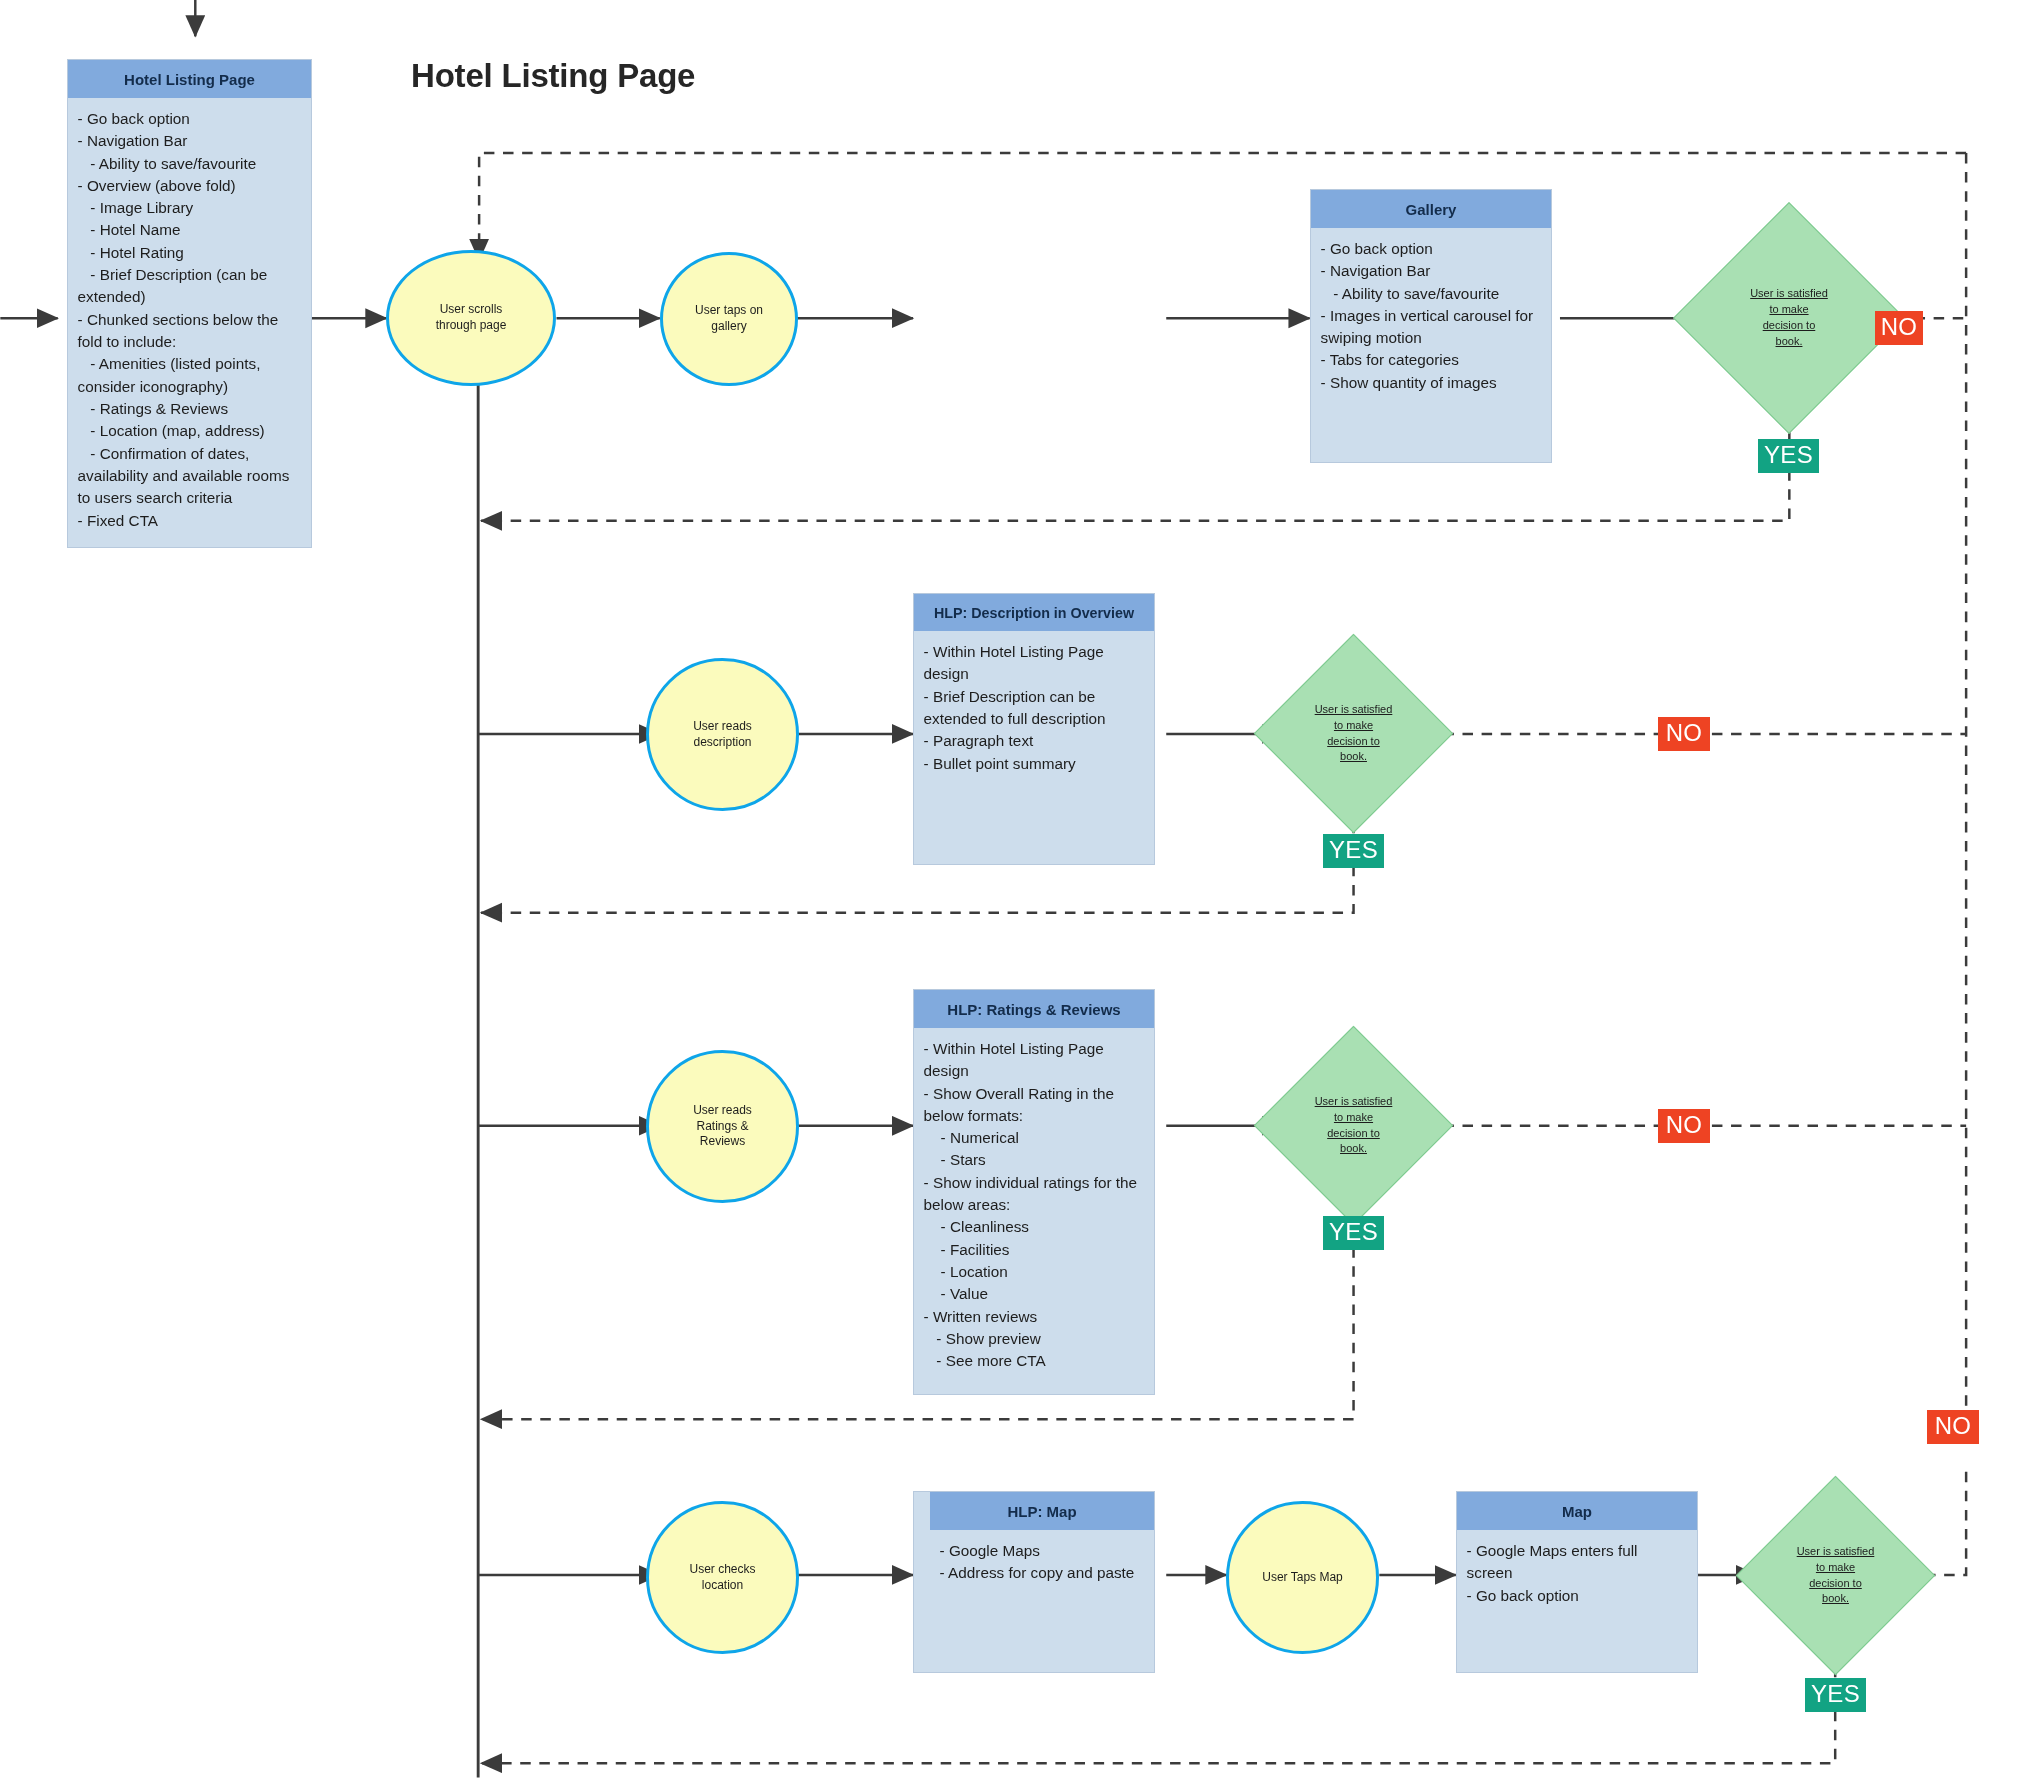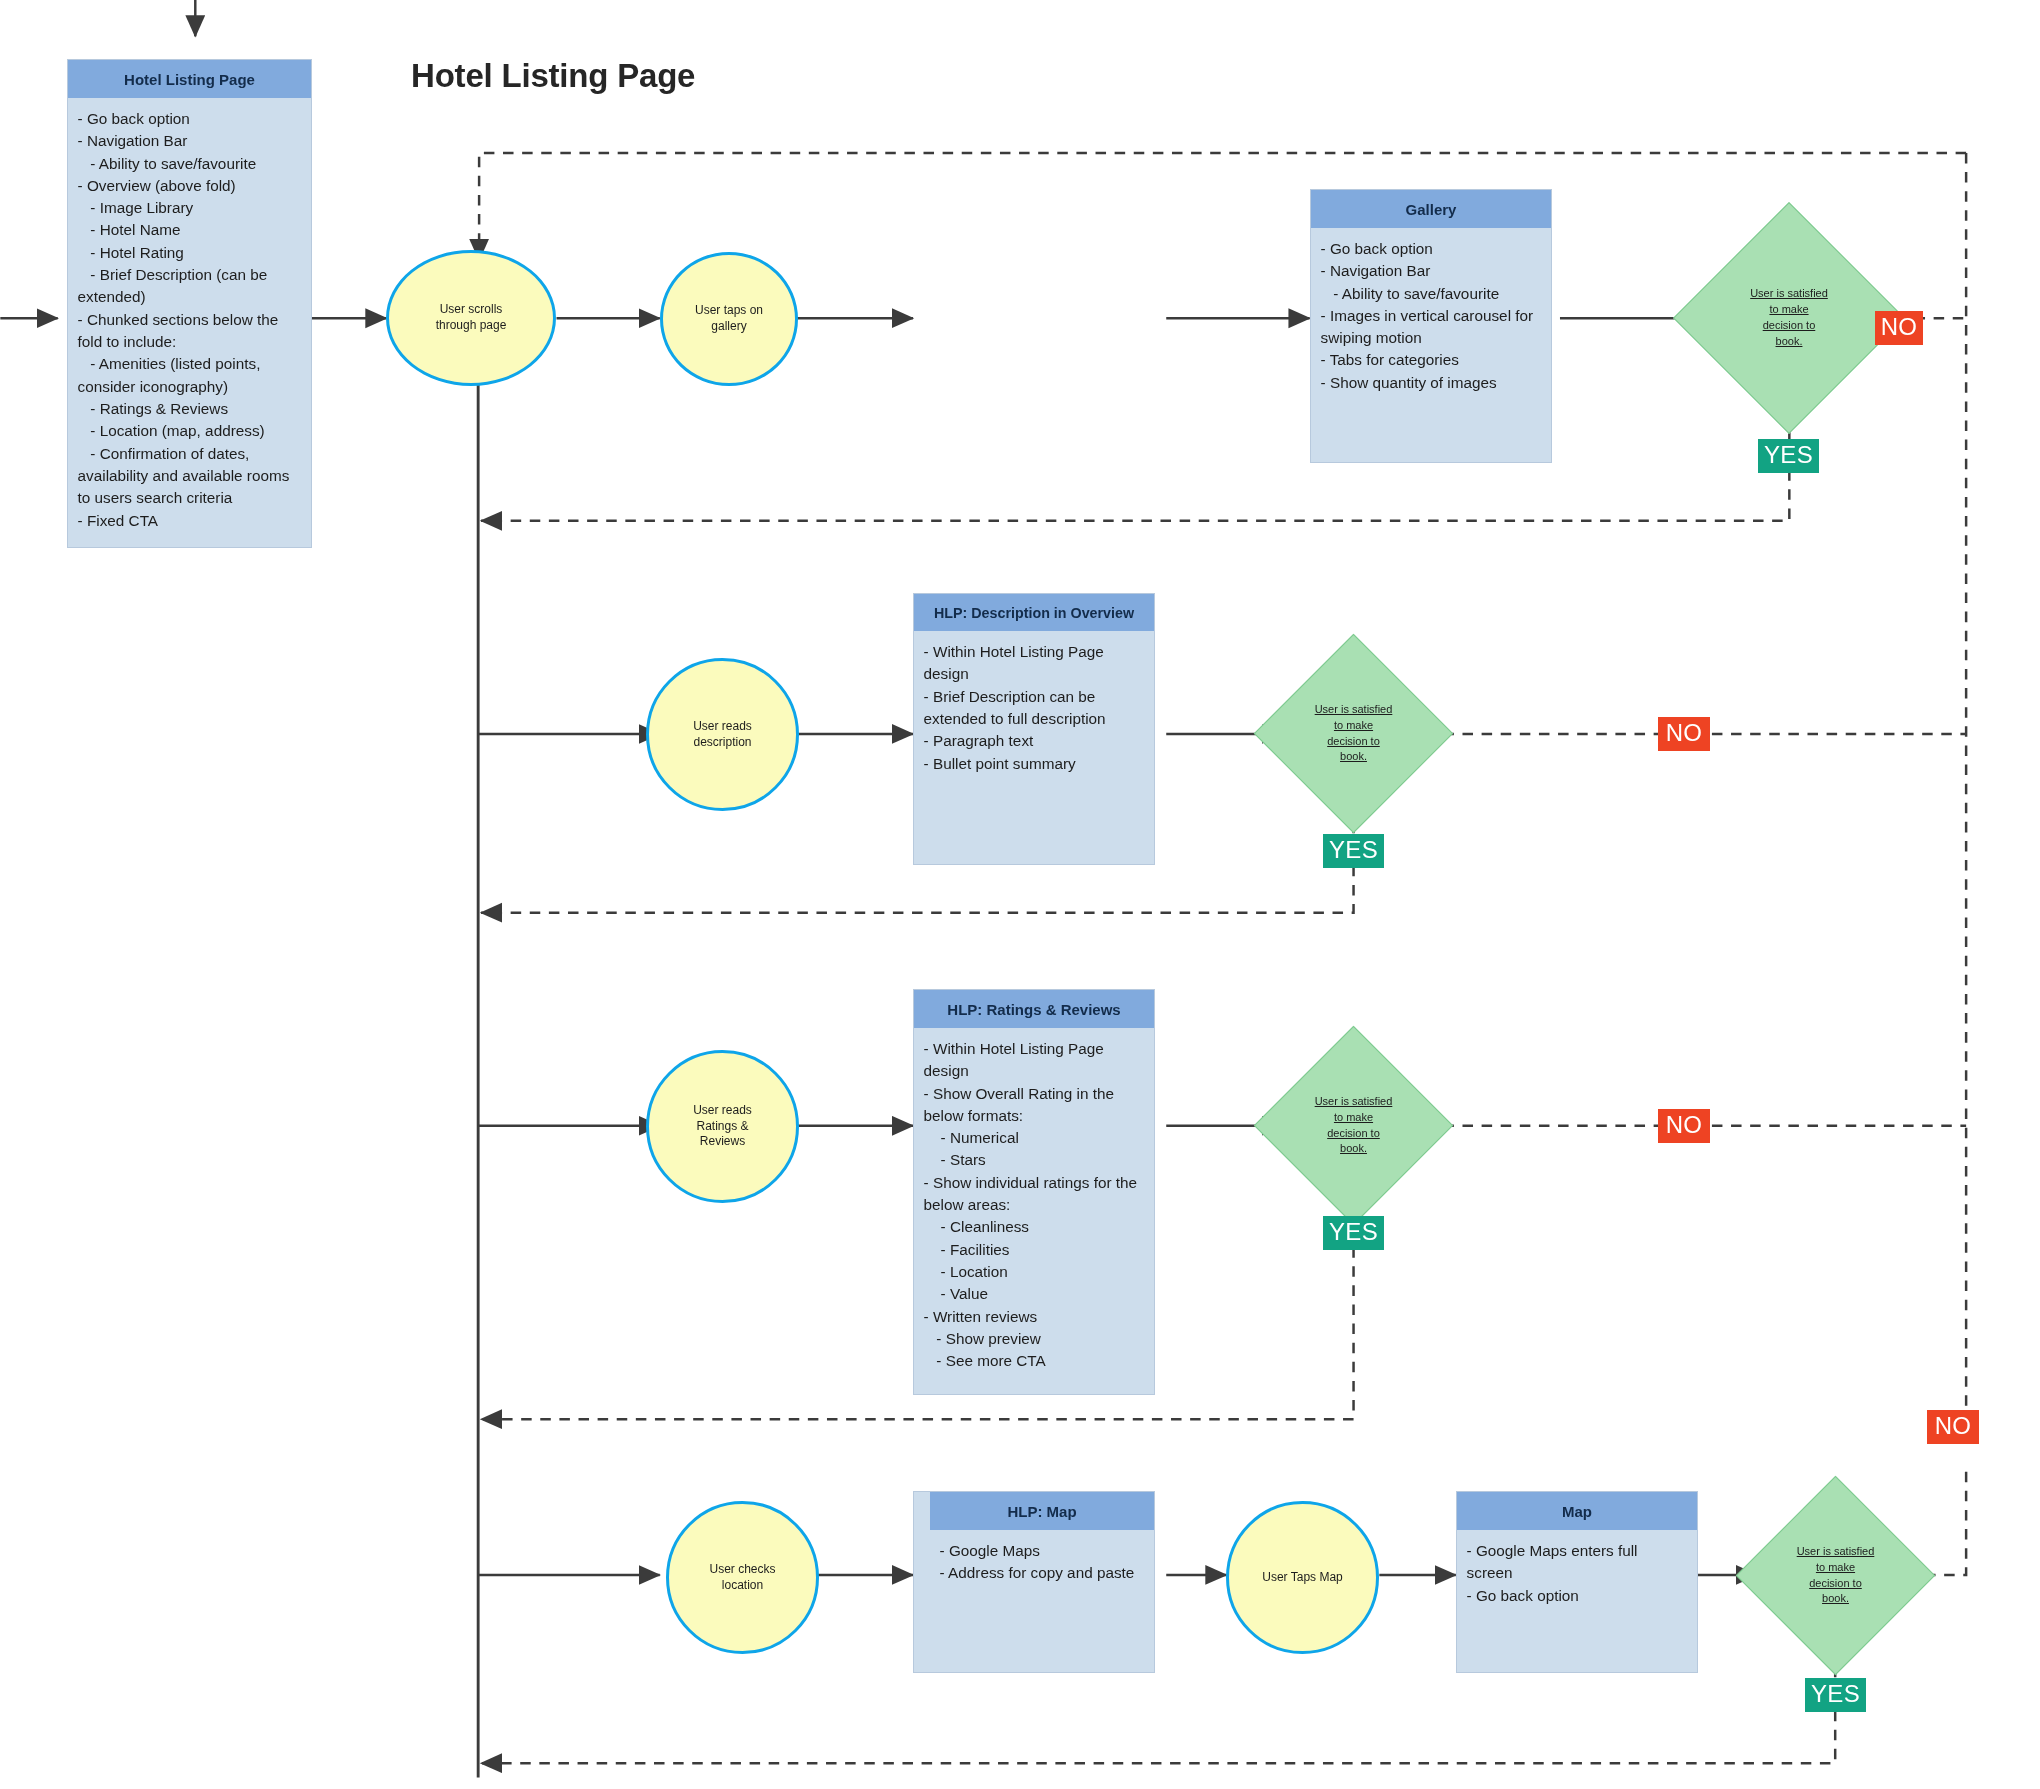--- a/index.html
+++ b/index.html
@@ -310,21 +310,21 @@
 decision to
 book.</div>
   </div>
 
   <div class="tag no" style="left:1658px;top:1109px;width:52px;height:34px;">NO</div>
 
   <div class="tag yes" style="left:1323px;top:1216px;width:61px;height:34px;">YES</div>
 
   <div class="tag no" style="left:1927px;top:1410px;width:52px;height:34px;">NO</div>
 
-  <div class="ellipse" style="left:666px;top:1501px;width:153px;height:153px;">User checks
+  <div class="ellipse" style="left:646px;top:1501px;width:153px;height:153px;">User checks
 location</div>
 
   <div class="box" style="left:913px;top:1491px;width:242px;height:182px;padding-left:16px;">
     <div class="box-header">HLP: Map</div>
     <div class="box-body">- Google Maps
 - Address for copy and paste</div>
   </div>
 
   <div class="ellipse" style="left:1226px;top:1501px;width:153px;height:153px;">User Taps Map</div>
 

